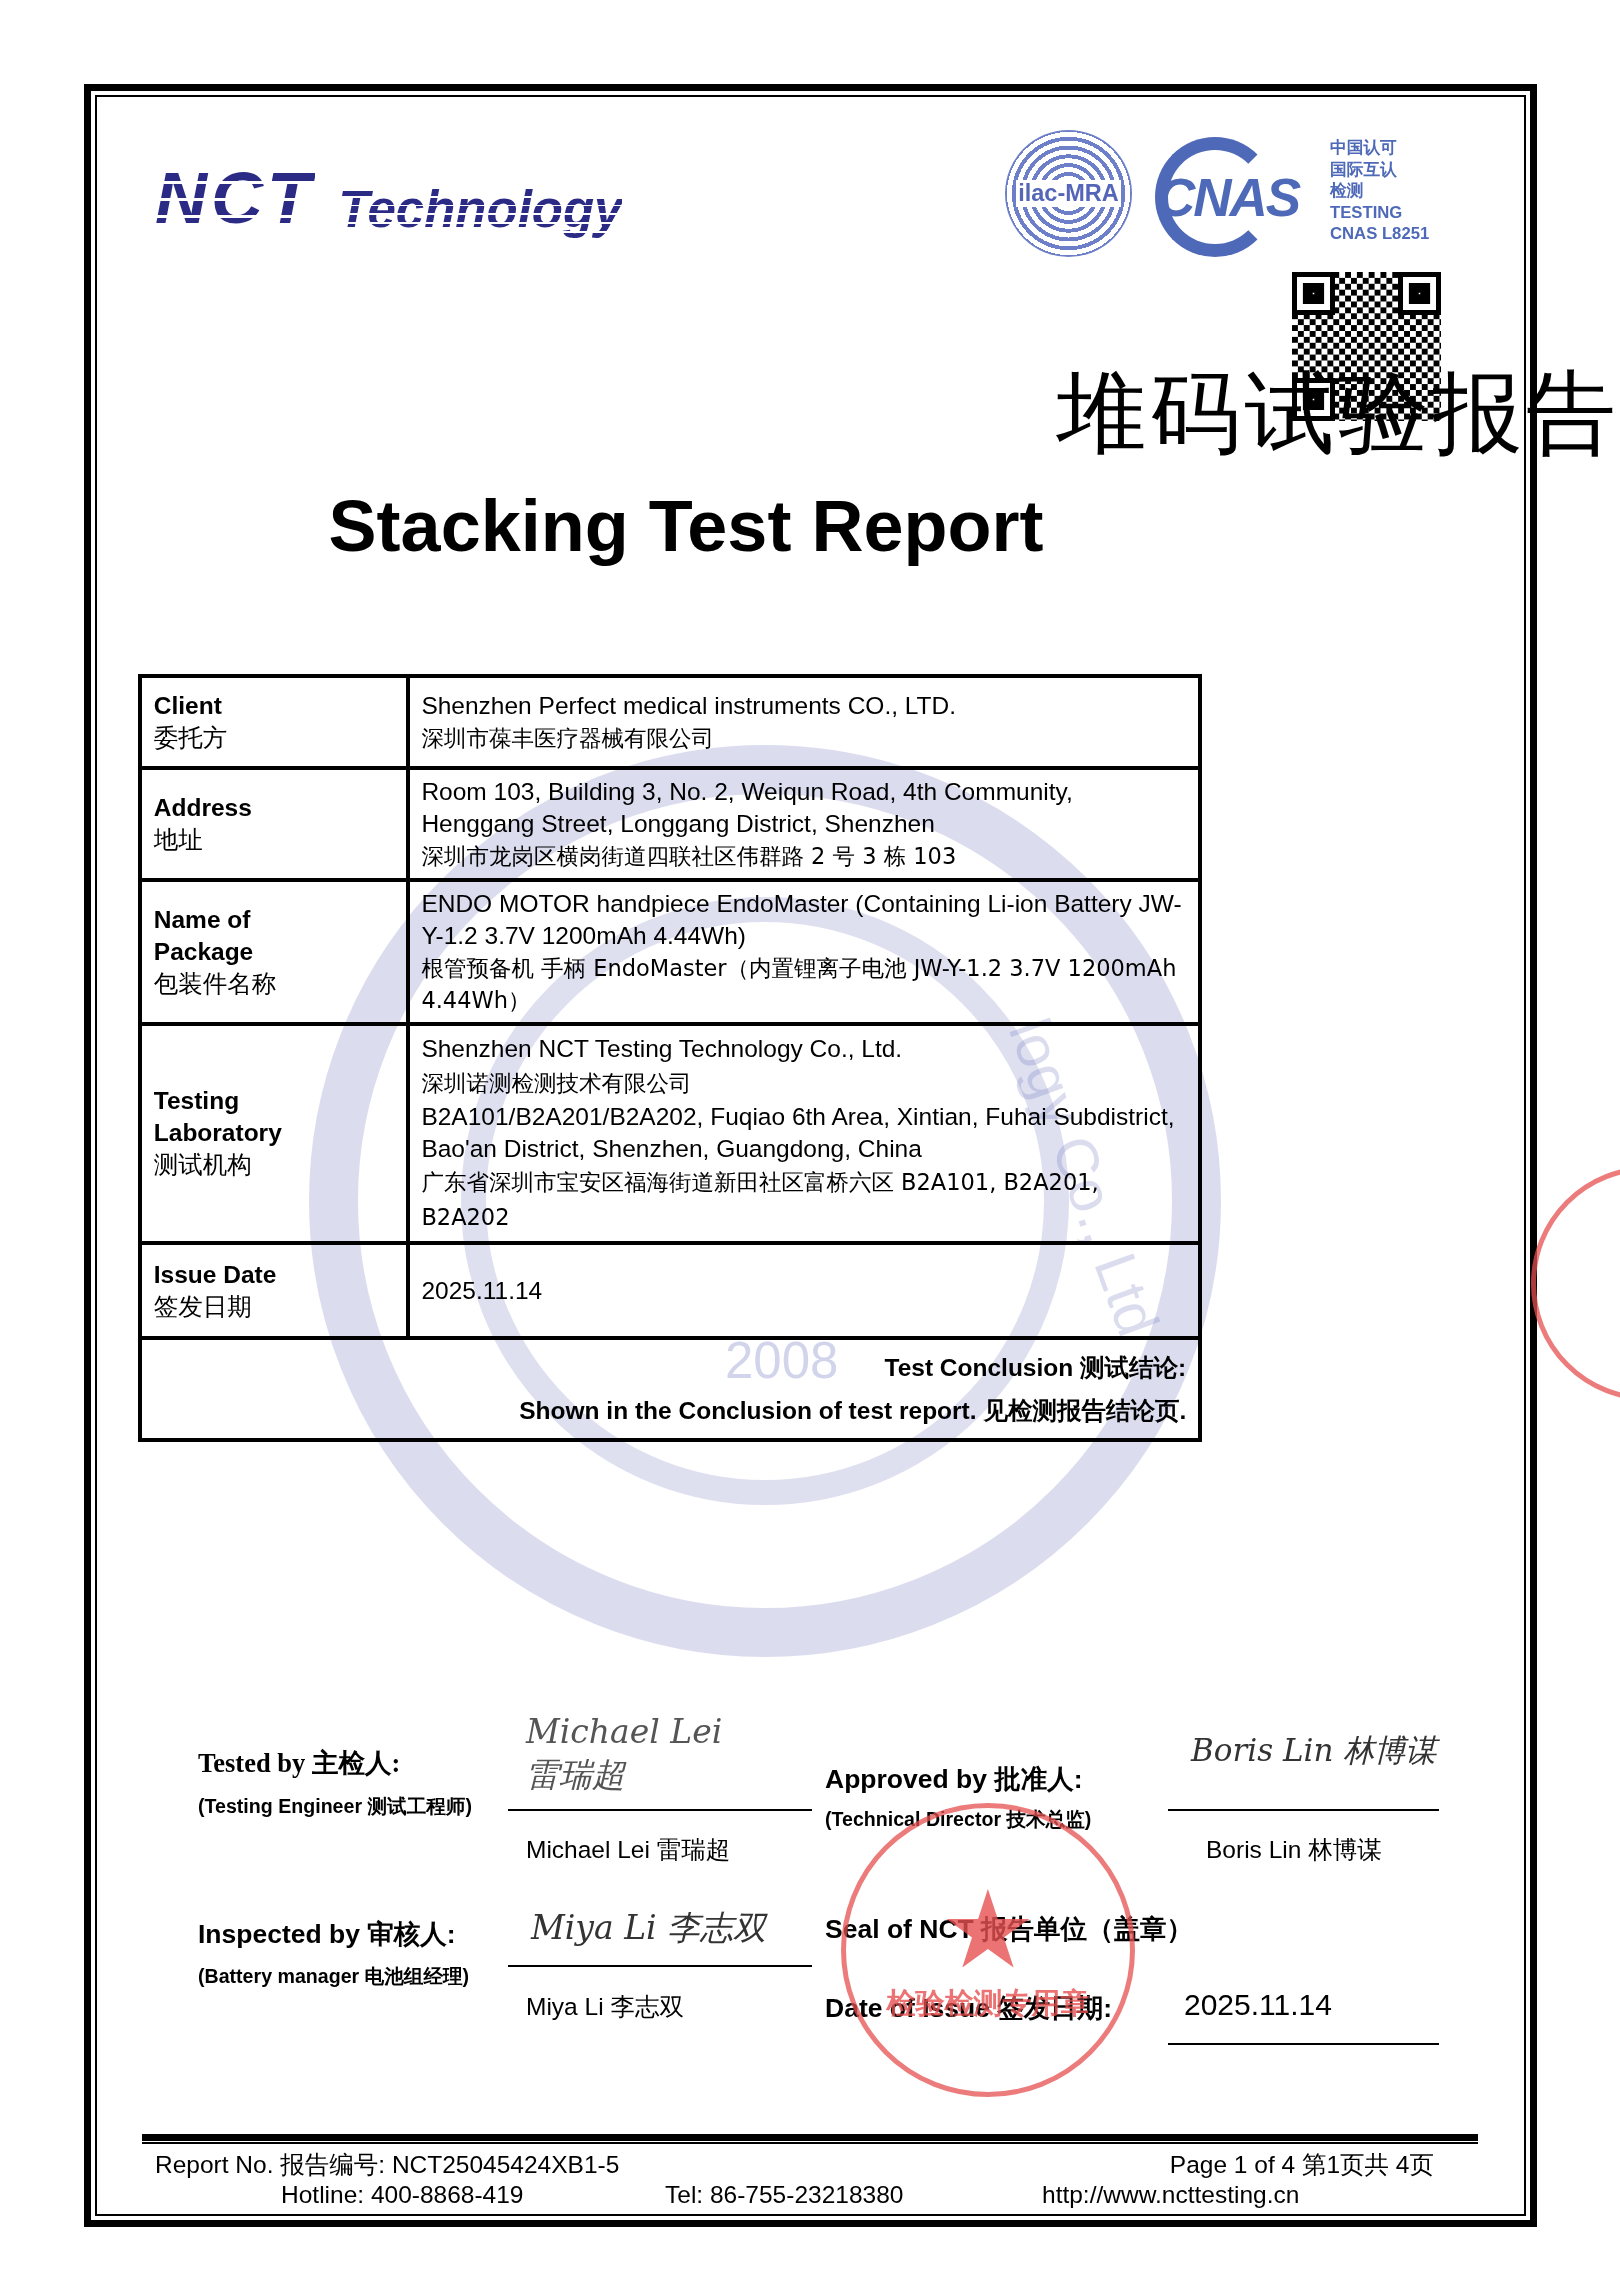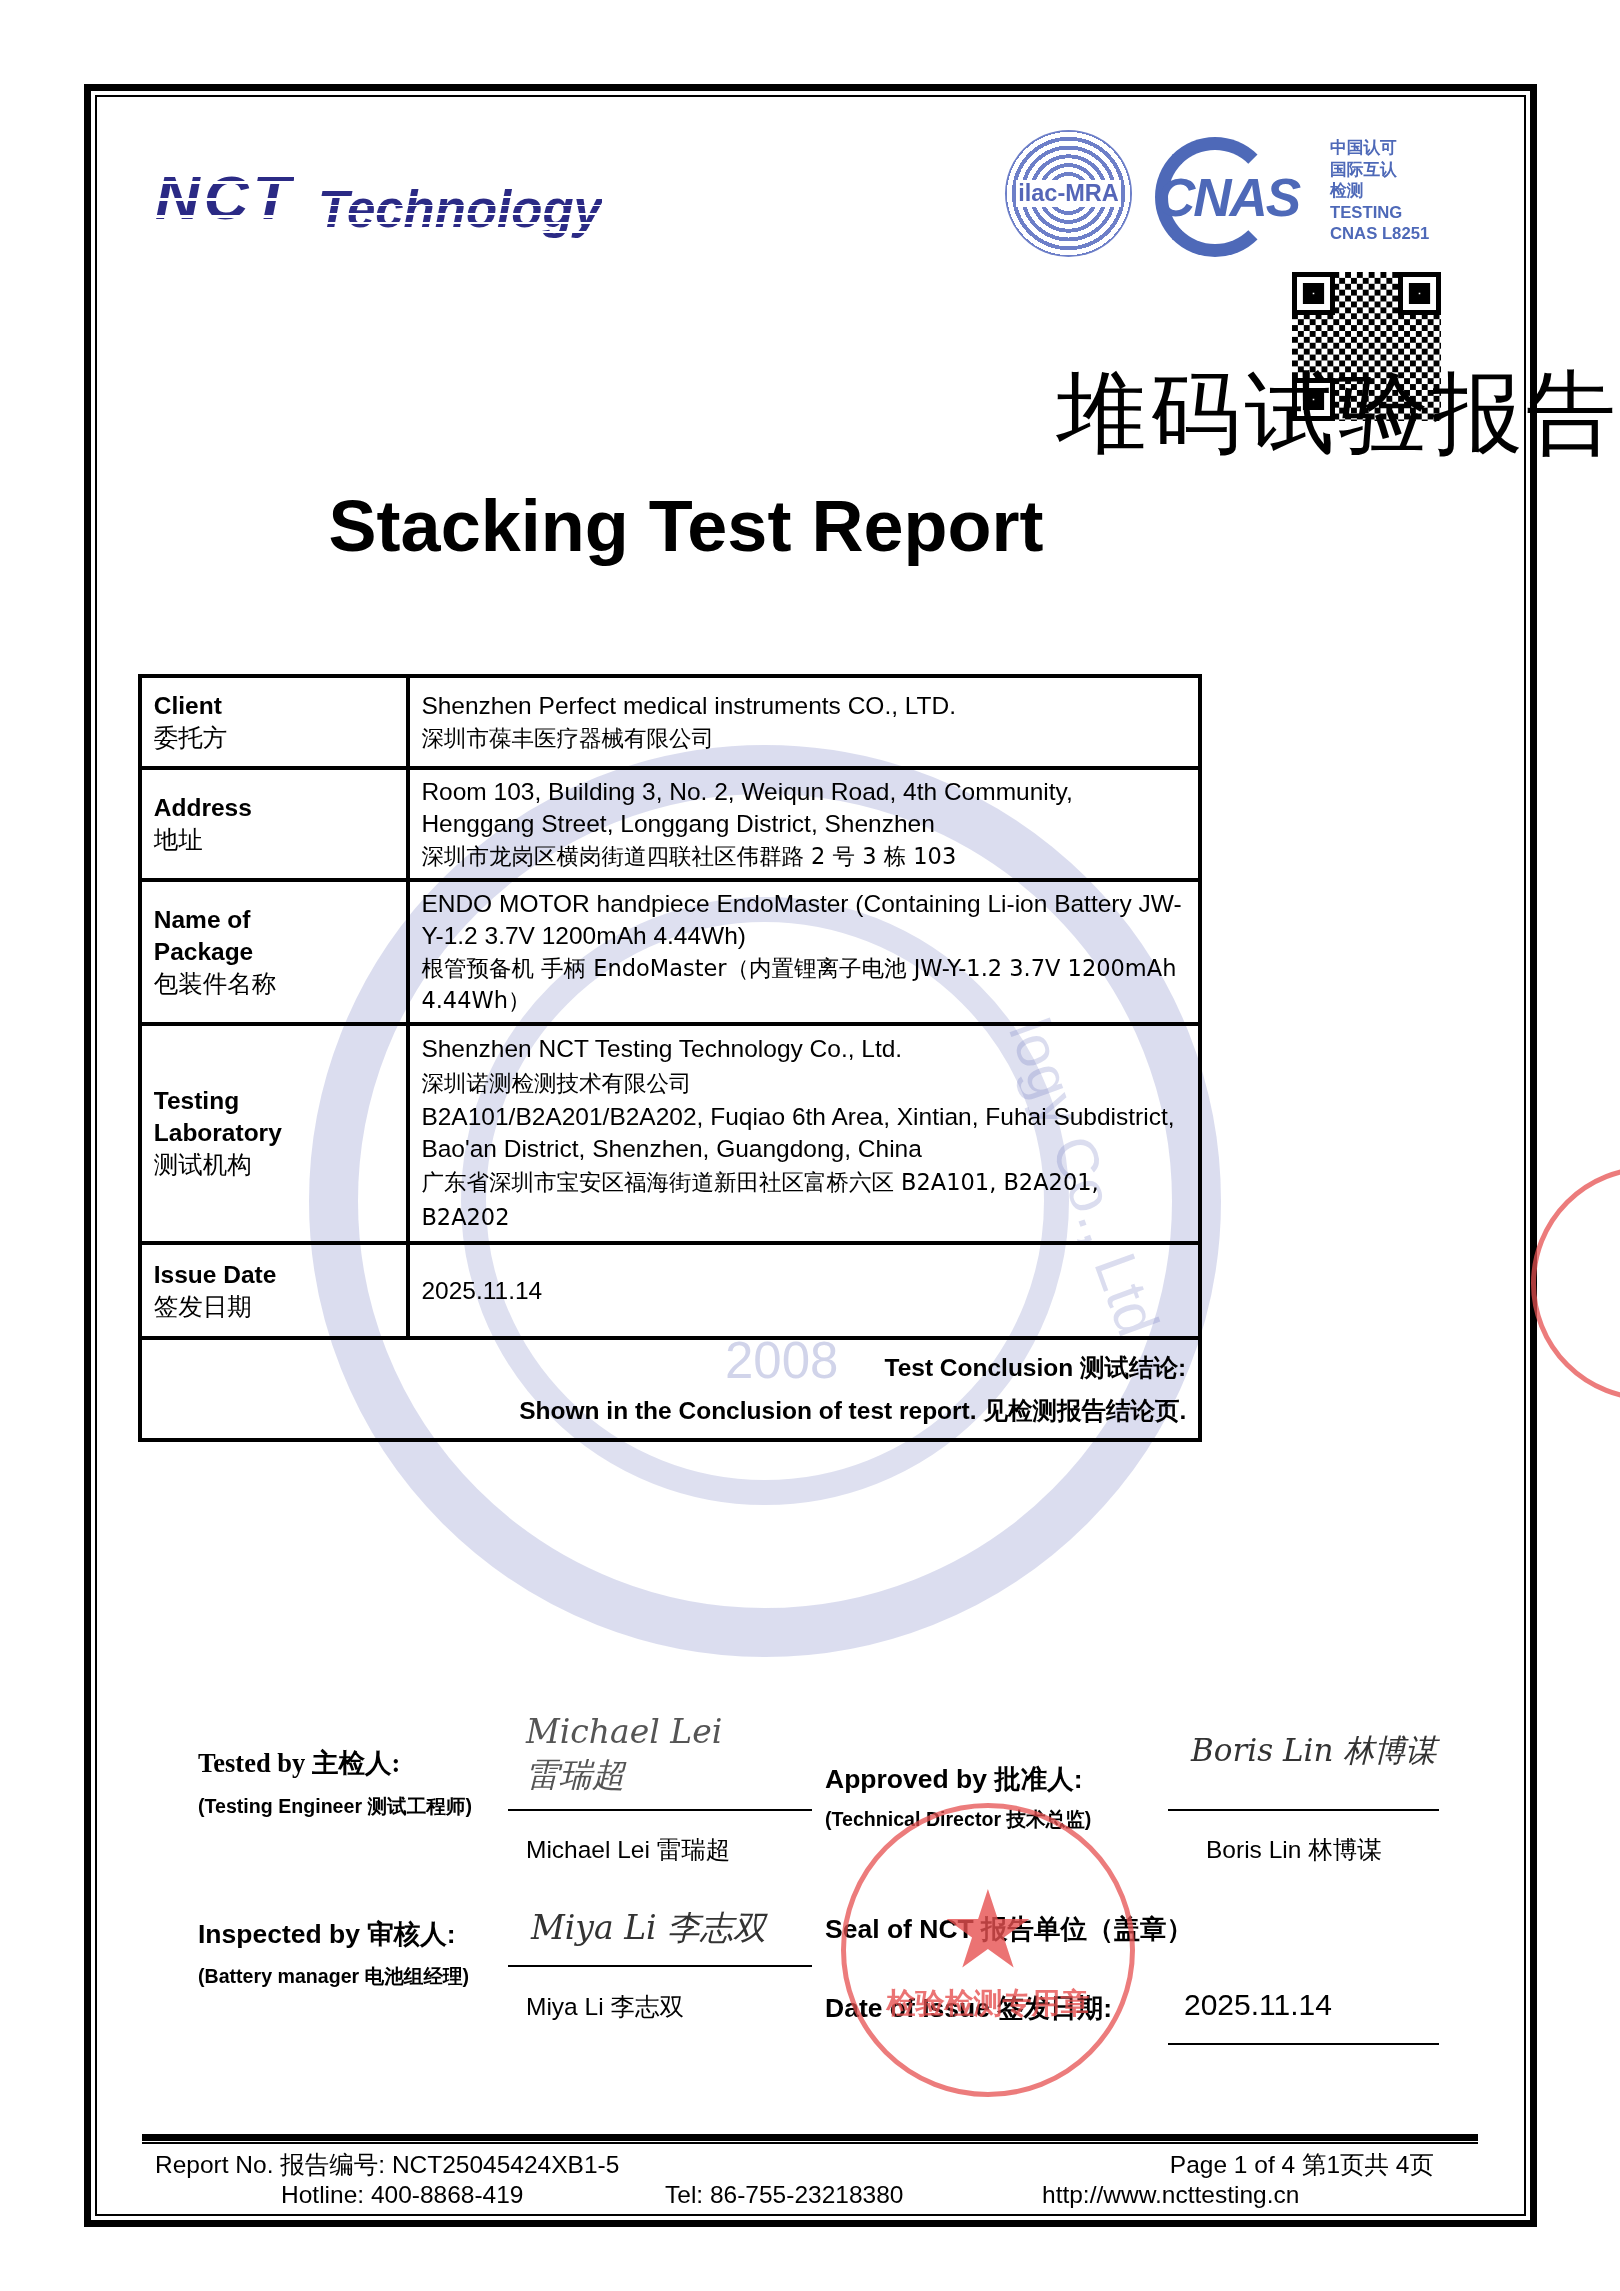--- a/index.html
+++ b/index.html
@@ -1,21 +1,21 @@
 <!DOCTYPE html>
 <html><head>
 <meta charset="utf-8">
 <style>
   html,body{margin:0;padding:0;background:#fff;}
   body{width:1620px;height:2292px;position:relative;overflow:hidden;font-family:"Liberation Sans","DejaVu Sans",sans-serif;color:#000;}
   .abs{position:absolute;}
   .frame-outer{left:84px;top:84px;width:1453px;height:2143px;border:7.8px solid #000;box-sizing:border-box;}
   .frame-inner{left:95px;top:95px;width:1431px;height:2121px;border:2px solid #000;box-sizing:border-box;}
   .logo{left:155px;top:137px;height:108px;display:flex;align-items:flex-end;color:#2b2a85;}
-  .logo-nct{font-size:62px;font-weight:bold;font-style:italic;letter-spacing:3.9px;line-height:94px;
+  .logo-nct{font-size:72px;font-weight:bold;font-style:italic;letter-spacing:3.9px;line-height:94px;
     background:repeating-linear-gradient(180deg,#2b2a85 0 13.7px,#fff 13.7px 16.7px);-webkit-background-clip:text;background-clip:text;color:transparent;}
   .logo-tech{font-size:51px;font-weight:bold;font-style:italic;margin-left:23.5px;margin-bottom:5.9px;
     background:repeating-linear-gradient(180deg,#2b2a85 0 6.9px,#fff 6.9px 8.8px);-webkit-background-clip:text;background-clip:text;color:transparent;}
   .ilac{left:1005px;top:130px;width:127px;height:127px;border-radius:50%;
     background:repeating-radial-gradient(circle at 50% 50%,#6d7fc8 0 3.9px,#fff 3.9px 8.8px);display:flex;align-items:center;justify-content:center;}
   .ilac span{background:#fff;color:#5566b8;font-weight:bold;font-size:23.5px;font-family:"Liberation Sans",sans-serif;padding:0 2px;}
   .cnas{left:1155px;top:137px;width:120px;height:120px;border-radius:50%;border:13.7px solid #4e69b8;border-right-color:transparent;box-sizing:border-box;}
   .cnas-text{left:1157px;top:167px;font-size:53px;font-weight:bold;font-style:italic;color:#4e69b8;letter-spacing:-2px;}
   .cnas-side{left:1330px;top:137px;color:#4e69b8;font-size:16.7px;font-weight:bold;line-height:21.6px;}
   .qr{left:1292px;top:272px;width:149px;height:149px;background:

